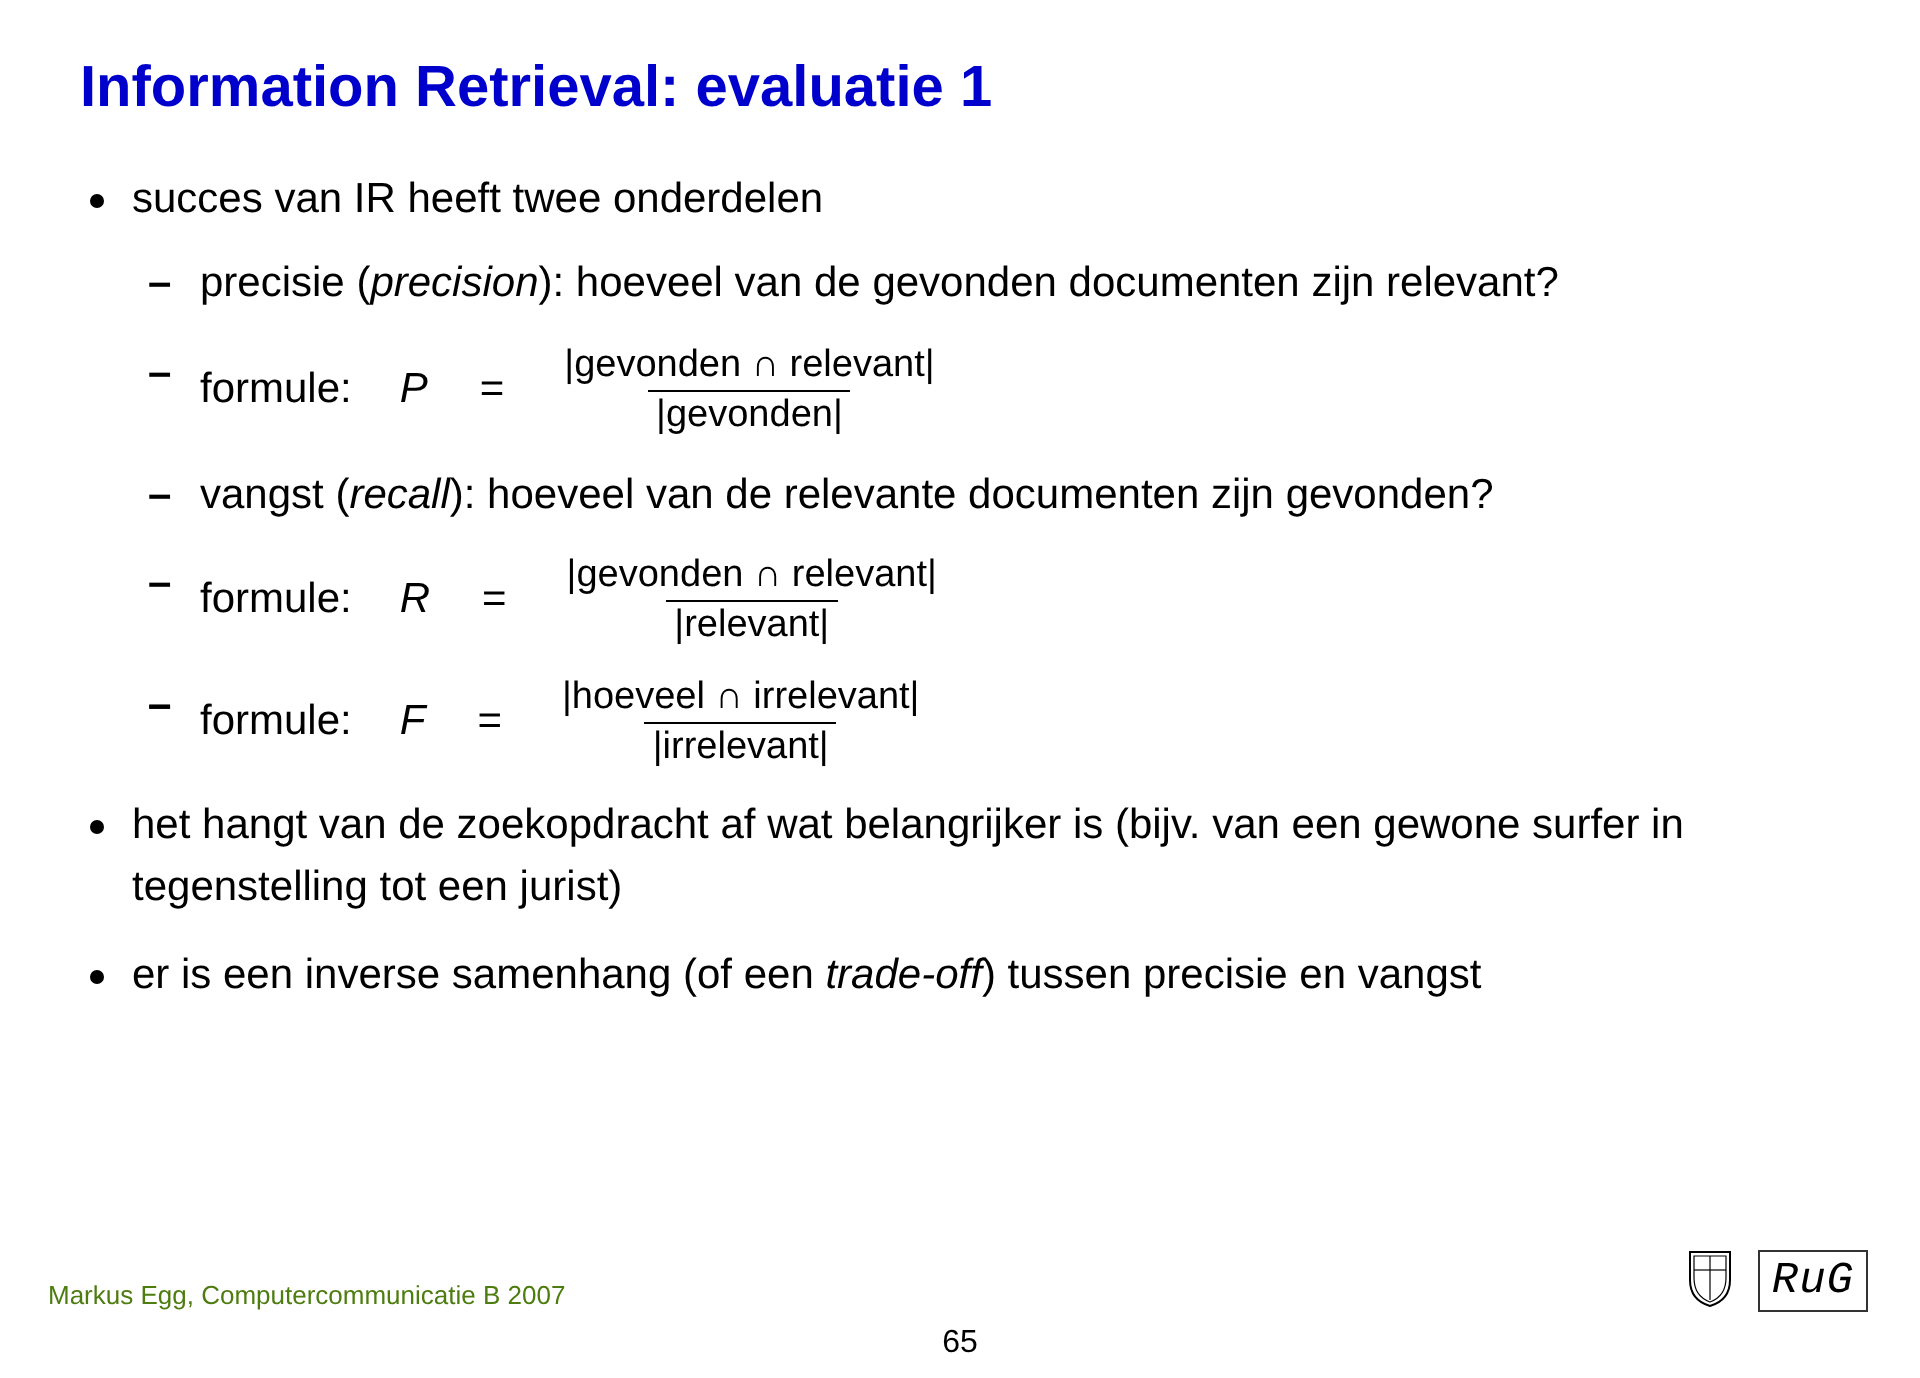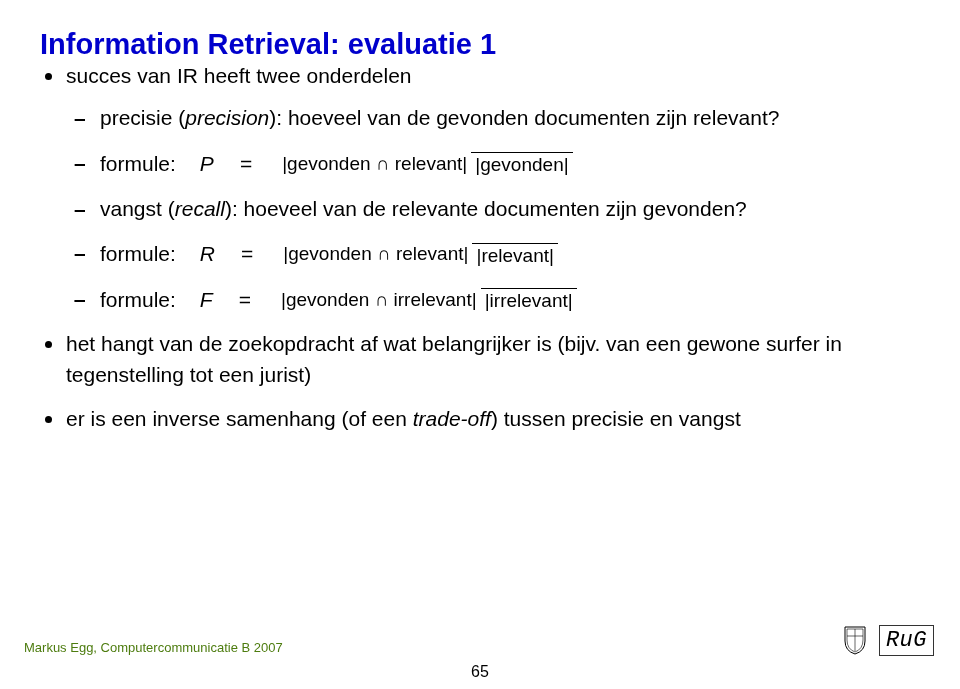--- a/index.html
+++ b/index.html
@@ -17,20 +17,21 @@
     box-sizing: border-box;
     width: 960px;
     height: 689px;
     padding: 28px 40px 0 40px;
     position: relative;
   }
   .title {
     color: #0000cc;
     font-weight: bold;
     font-size: 29px;
+    margin-bottom: 24px;
   }
   ul.level1 {
     list-style: none;
     margin: 0;
     padding: 0;
   }
   ul.level1 > li {
     position: relative;
     padding-left: 26px;
     font-size: 21px;
@@ -86,21 +87,21 @@
     vertical-align: middle;
   }
   .formula .lhs {
     font-style: italic;
   }
   .formula .eq {
     padding: 0 2px;
   }
   .frac {
     display: inline-flex;
-    flex-direction: row;
+    flex-direction: column;
     align-items: center;
     font-size: 19px;
     line-height: 1.15;
     vertical-align: middle;
     text-align: center;
   }
   .frac .num {
     padding: 0 4px 1px 4px;
   }
   .frac .den {
@@ -198,21 +199,21 @@
           <span class="dash">–</span>
         </li>
 
         <li>
           <span class="dash">–</span>
           <span class="formula">
             <span>formule:</span>
             <span class="lhs">F</span>
             <span class="eq">=</span>
             <span class="frac">
-              <span class="num">|gevonden ∩ irrelevant|</span>
+              <span class="num">|hoeveel ∩ irrelevant|</span>
               <span class="den">|irrelevant|</span>
             </span>
           </span>
         </li>
 
       </ul>
     </li>
 
     <li>
       <span>het hangt van de zoekopdracht af wat belangrijker is (bijv. van een gewone surfer in tegenstelling tot een jurist)</span>

